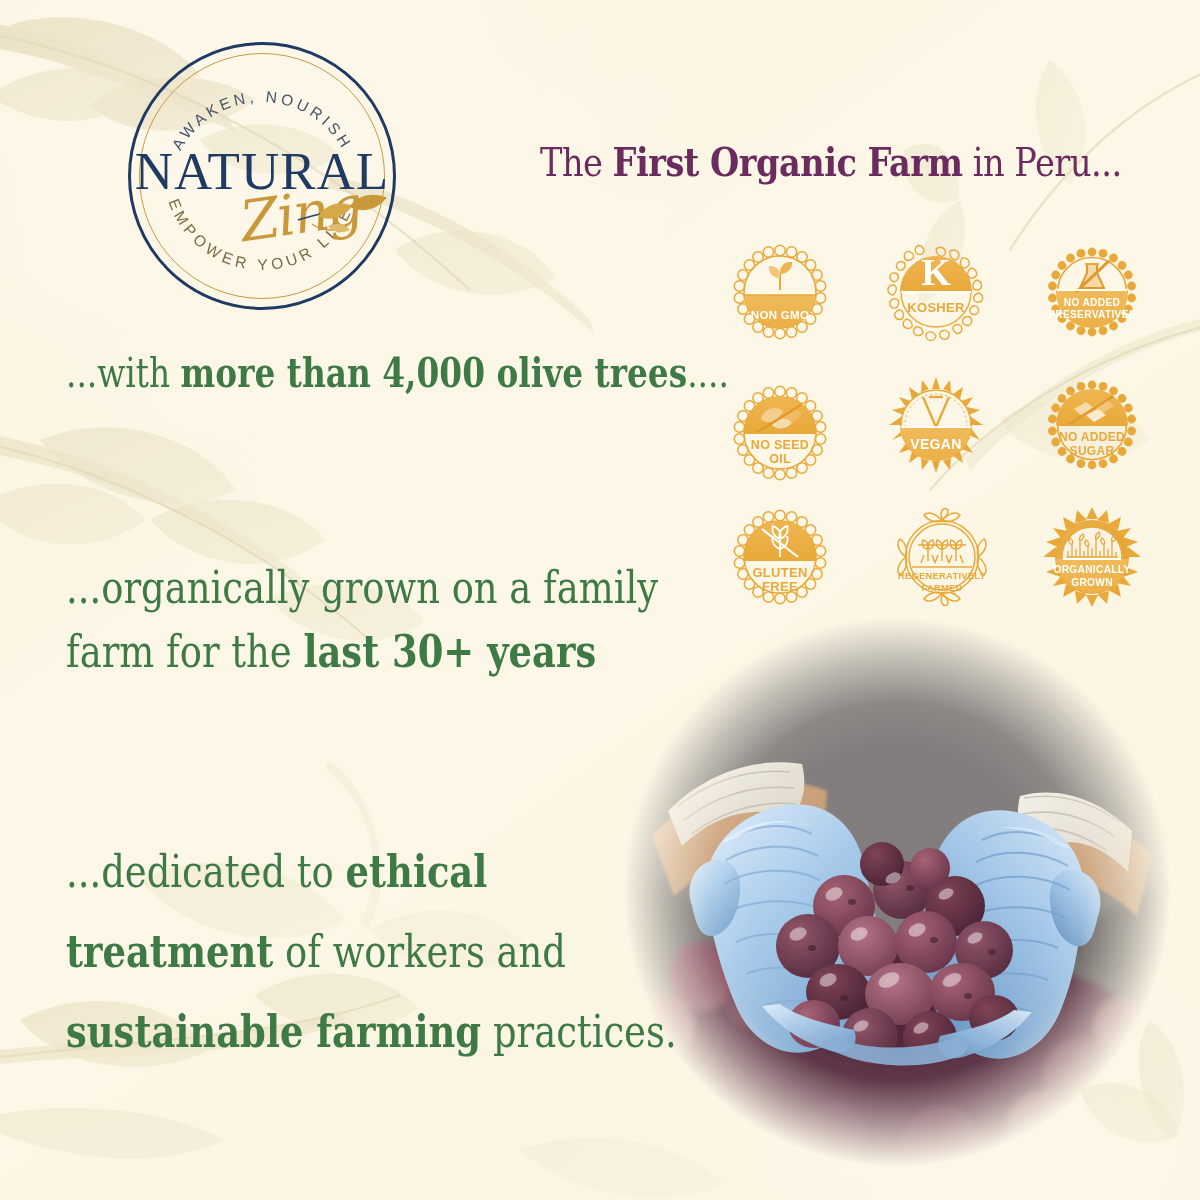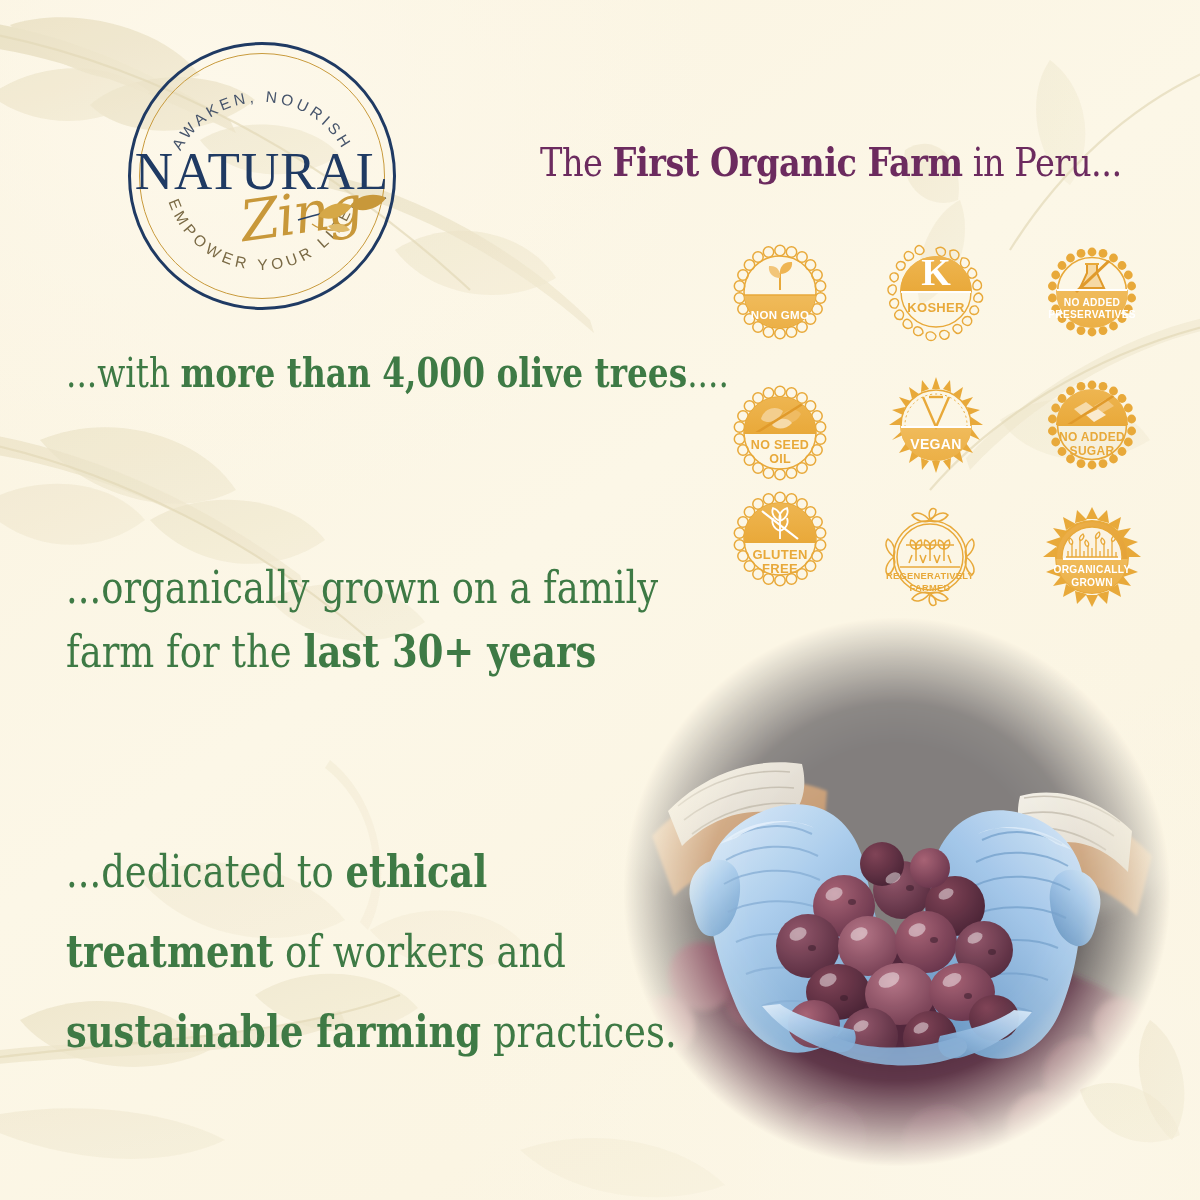--- a/index.html
+++ b/index.html
@@ -498,21 +498,21 @@
           <path d="M54,33 L66,26 L74,33 L62,40 Z" fill="#F2C579"></path>
           <path d="M46,42 L58,36 L66,42 L54,49 Z" fill="#FAEBD0"></path>
           <line x1="28" y1="52" x2="78" y2="20" stroke="#E09A2B" stroke-width="2.6"></line>
         </g>
         <line x1="17" y1="52" x2="87" y2="52" stroke="#E8A93A" stroke-width="1.8"></line>
         <text x="52" y="68" class="b-label" text-anchor="middle" font-size="12" fill="#E8A93A" font-family="Liberation Sans, sans-serif">NO ADDED</text>
         <text x="52" y="82" class="b-label" text-anchor="middle" font-size="12" fill="#E8A93A" font-family="Liberation Sans, sans-serif">SUGAR</text>
       </svg>
     </div>
 
-    <div class="badge" style="left:6px;top:247px;">
+    <div class="badge" style="left:6px;top:265px;">
       <svg viewBox="0 0 104 104">
         <g fill="none" stroke="#E8A93A" stroke-width="1.5">
           <circle cx="52" cy="52" r="36"></circle>
           <g>
             <circle cx="52" cy="10.5" r="5.2"></circle>
               <circle cx="63.5" cy="12" r="5.2"></circle>
             <circle cx="74" cy="17" r="5.2"></circle>
               <circle cx="82.5" cy="25" r="5.2"></circle>
             <circle cx="89" cy="35" r="5.2"></circle>
               <circle cx="92.5" cy="46" r="5.2"></circle>
@@ -544,21 +544,21 @@
           <path d="M52,44 C46,42 43,36 45,31"></path>
           <path d="M52,44 C58,42 61,36 59,31"></path>
           <line x1="34" y1="24" x2="70" y2="52" stroke="#FFFFFF" stroke-width="2.2"></line>
         </g>
         <line x1="16" y1="55" x2="88" y2="55" stroke="#E8A93A" stroke-width="1.8"></line>
         <text x="52" y="72" class="b-label" text-anchor="middle" font-size="13" fill="#E8A93A" font-family="Liberation Sans, sans-serif">GLUTEN</text>
         <text x="52" y="86" class="b-label" text-anchor="middle" font-size="13" fill="#E8A93A" font-family="Liberation Sans, sans-serif">FREE</text>
       </svg>
     </div>
 
-    <div class="badge" style="left:156px;top:265px;">
+    <div class="badge" style="left:168px;top:265px;">
       <svg viewBox="0 0 104 104">
         <g fill="none" stroke="#E8A93A" stroke-width="1.5">
           <circle cx="52" cy="52" r="33"></circle>
           <circle cx="52" cy="52" r="36.5"></circle>
 
           <path d="M52,16 C46,8 38,6 34,10 C38,16 46,18 52,16 Z"></path>
           <path d="M52,16 C58,8 66,6 70,10 C66,16 58,18 52,16 Z"></path>
           <path d="M52,14 C49,5 55,1 58,5 C58,10 55,13 52,14 Z"></path>
 
           <path d="M52,88 C46,96 38,98 34,94 C38,88 46,86 52,88 Z"></path>

